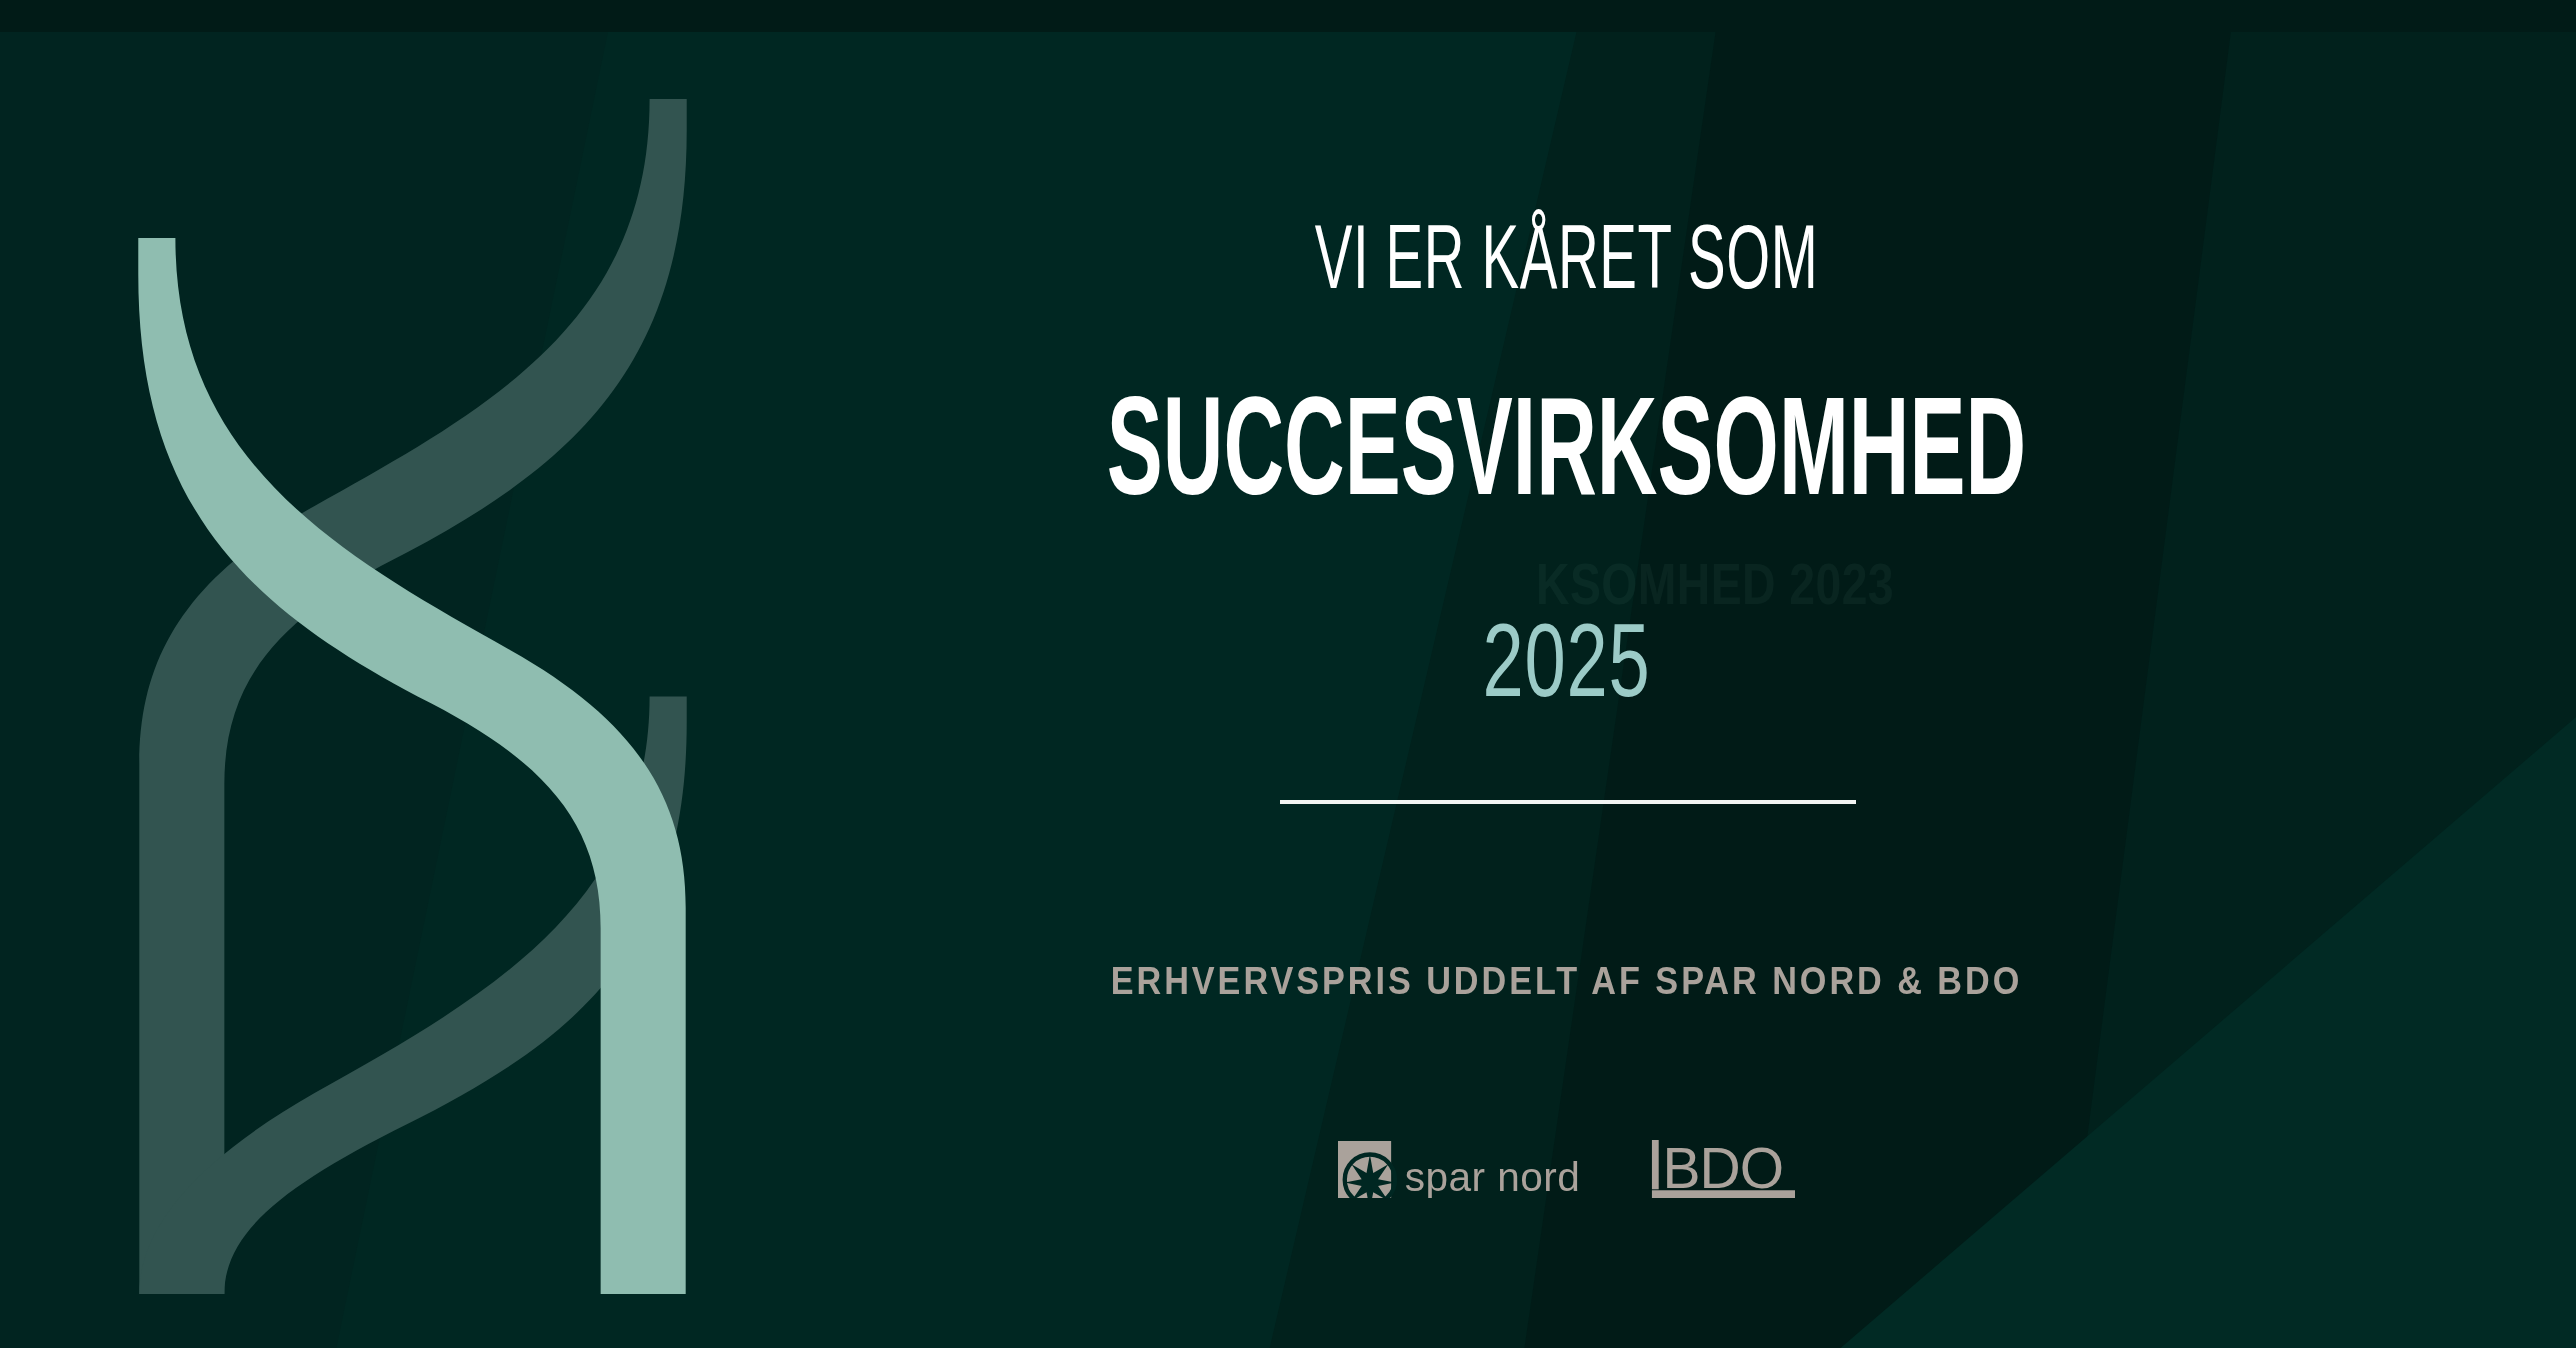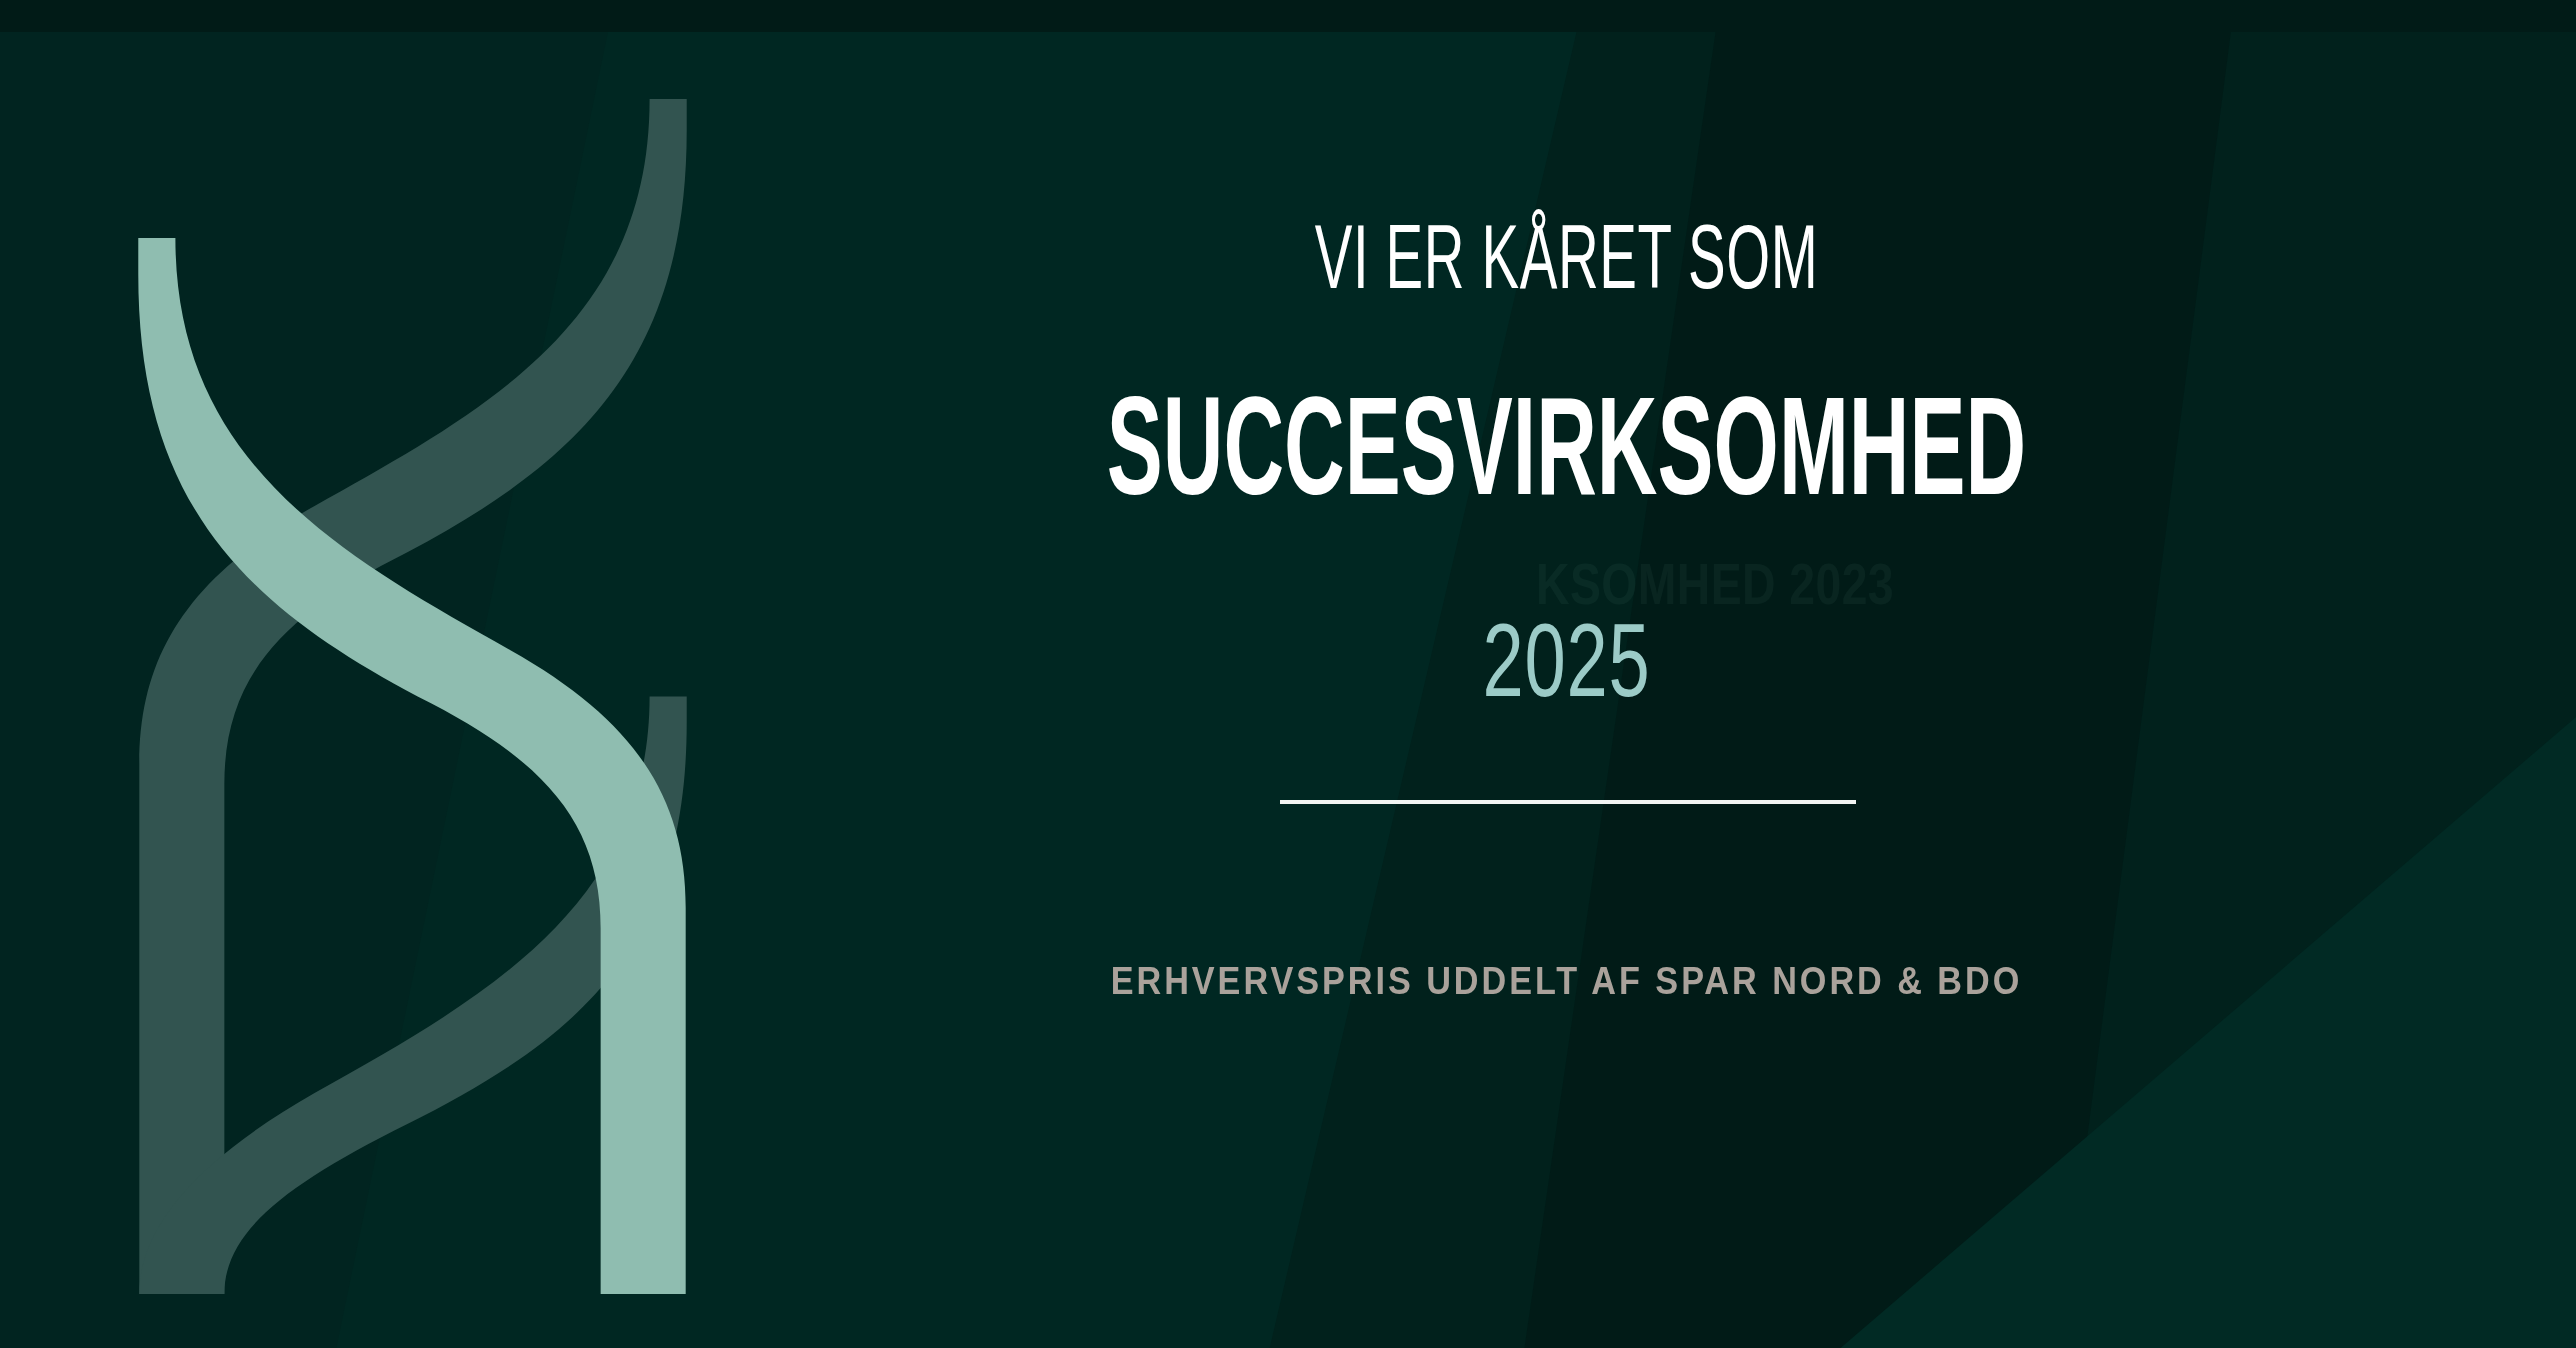--- a/index.html
+++ b/index.html
@@ -224,15 +224,44 @@
     <div class="headline">SUCCESVIRKSOMHED</div>
 
     <div class="ghost">KSOMHED 2023</div>
 
     <div class="year">2025</div>
 
     <div class="divider"></div>
 
     <div class="subline">ERHVERVSPRIS UDDELT AF SPAR NORD &amp; BDO</div>
 
+    <div id="logo-row">
+
+      <div id="logo-spar-nord">
+        <svg viewBox="0 0 510 118">
+
+          <rect x="0" y="0" width="110" height="118" fill="#aaa29b"></rect>
+
+          <circle cx="66" cy="80" r="52" fill="none" stroke="#002722" stroke-width="9"></circle>
+
+          <path fill="#002722" d="
+            M66,28
+            L73,66 L104,48 L83,79 L118,86 L83,93 L104,124 L73,106
+            L66,142 L59,106 L28,124 L49,93 L14,86 L49,79 L28,48 L59,66 Z"></path>
+
+          <text x="138" y="104" font-family="'Liberation Sans', sans-serif" font-size="84" font-weight="400" letter-spacing="1" fill="#aaa29b">spar nord</text>
+        </svg>
+      </div>
+
+      <div id="logo-bdo">
+        <svg viewBox="0 0 300 120">
+
+          <rect x="4" y="0" width="14" height="102" fill="#aaa29b"></rect>
+
+          <polygon points="4,104 300,104 300,120 4,120" fill="#aaa29b"></polygon>
+          <text x="26" y="100" font-family="'Liberation Sans', sans-serif" font-size="118" font-weight="400" letter-spacing="-2" fill="#aaa29b">BDO</text>
+        </svg>
+      </div>
+
+    </div>
   </div>
 </div>
 
 
 </body></html>

